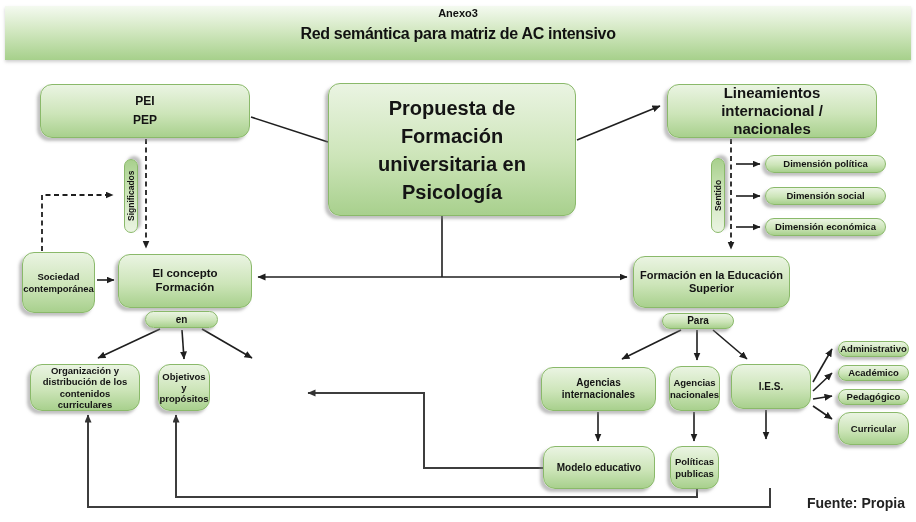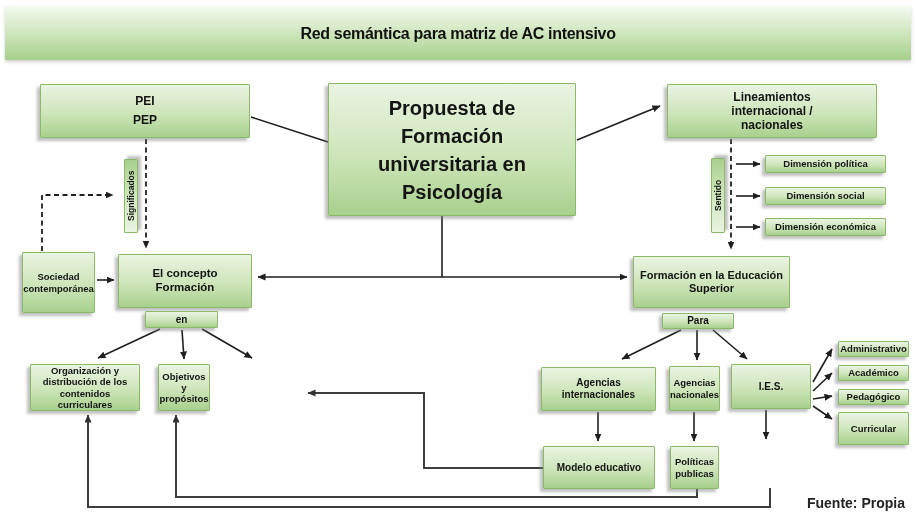--- a/index.html
+++ b/index.html
@@ -16,21 +16,21 @@
     position:absolute;top:1px;left:0;width:100%;text-align:center;
     font-size:11px;font-weight:700;color:#111;
   }
   .banner .title{
     position:absolute;top:19px;left:0;width:100%;text-align:center;
     font-size:16px;font-weight:700;color:#111;letter-spacing:-0.3px;
   }
   .node{
     position:absolute;box-sizing:border-box;
     background:linear-gradient(to bottom,#eaf4e2 0%,#cde5b9 55%,#a8d08d 100%);
-    border:1px solid #8ab96a;border-radius:1px;
+    border:1px solid #8ab96a;border-radius:12px;
     box-shadow:-3px 3px 3px rgba(130,130,130,.5);
     display:flex;align-items:center;justify-content:center;
     text-align:center;color:#141414;font-weight:700;line-height:1.18;
     padding:1px 3px;
   }
   .vlabel{
     writing-mode:vertical-rl;transform:rotate(180deg);
     padding:0;line-height:1;letter-spacing:0;
   }
   svg.wires{position:absolute;left:0;top:0;pointer-events:none;}
@@ -38,20 +38,21 @@
     position:absolute;left:790px;top:495px;width:115px;text-align:right;
     font-size:14px;font-weight:700;color:#222;
   }
 </style>
 </head>
 <body>
 
 <div id="stage">
 
   <div class="banner">
+    <div class="annex">Anexo3</div>
     <div class="title">Red semántica para matriz de AC intensivo</div>
   </div>
 
   <svg class="wires" width="916" height="522" viewBox="0 0 916 522">
     <defs>
       <marker id="ah" markerWidth="10" markerHeight="9" refX="7.5" refY="3.5" orient="auto" markerUnits="userSpaceOnUse">
         <path d="M0,0 L8,3.5 L0,7 z" fill="#1f1f1f"></path>
       </marker>
       <marker id="ahd" markerWidth="10" markerHeight="9" refX="7.5" refY="3.5" orient="auto" markerUnits="userSpaceOnUse">
         <path d="M0,0 L8,3.5 L0,7 z" fill="#333333"></path>
@@ -99,21 +100,21 @@
       <path d="M697,489 L697,497 L176,497 L176,415" marker-end="url(#ahd)"></path>
       <path d="M770,488 L770,507 L88,507 L88,415" marker-end="url(#ahd)"></path>
     </g>
   </svg>
 
   <div class="node" style="left:40px;top:84px;width:210px;height:54px;font-size:12px;white-space:pre-line;line-height:1.6;">PEI
 PEP</div>
 
   <div class="node" style="left:328px;top:83px;width:248px;height:133px;font-size:20px;line-height:1.4;padding:2px 14px;">Propuesta de Formación universitaria en Psicología</div>
 
-  <div class="node" style="left:667px;top:84px;width:210px;height:54px;font-size:12px;padding:2px 40px;">Lineamientos internacional / nacionales</div>
+  <div class="node" style="left:667px;top:84px;width:210px;height:54px;font-size:15px;padding:2px 40px;">Lineamientos internacional / nacionales</div>
 
   <div class="node vlabel" style="left:124px;top:159px;width:14px;height:74px;font-size:8.5px;">Significados</div>
 
   <div class="node vlabel" style="left:711px;top:158px;width:14px;height:75px;font-size:8.5px;">Sentido</div>
 
   <div class="node" style="left:765px;top:155px;width:121px;height:18px;font-size:9.5px;">Dimensión política</div>
   <div class="node" style="left:765px;top:187px;width:121px;height:18px;font-size:9.5px;">Dimensión social</div>
   <div class="node" style="left:765px;top:218px;width:121px;height:18px;font-size:9.5px;">Dimensión económica</div>
 
   <div class="node" style="left:22px;top:252px;width:73px;height:61px;font-size:9.5px;">Sociedad contemporánea</div>

